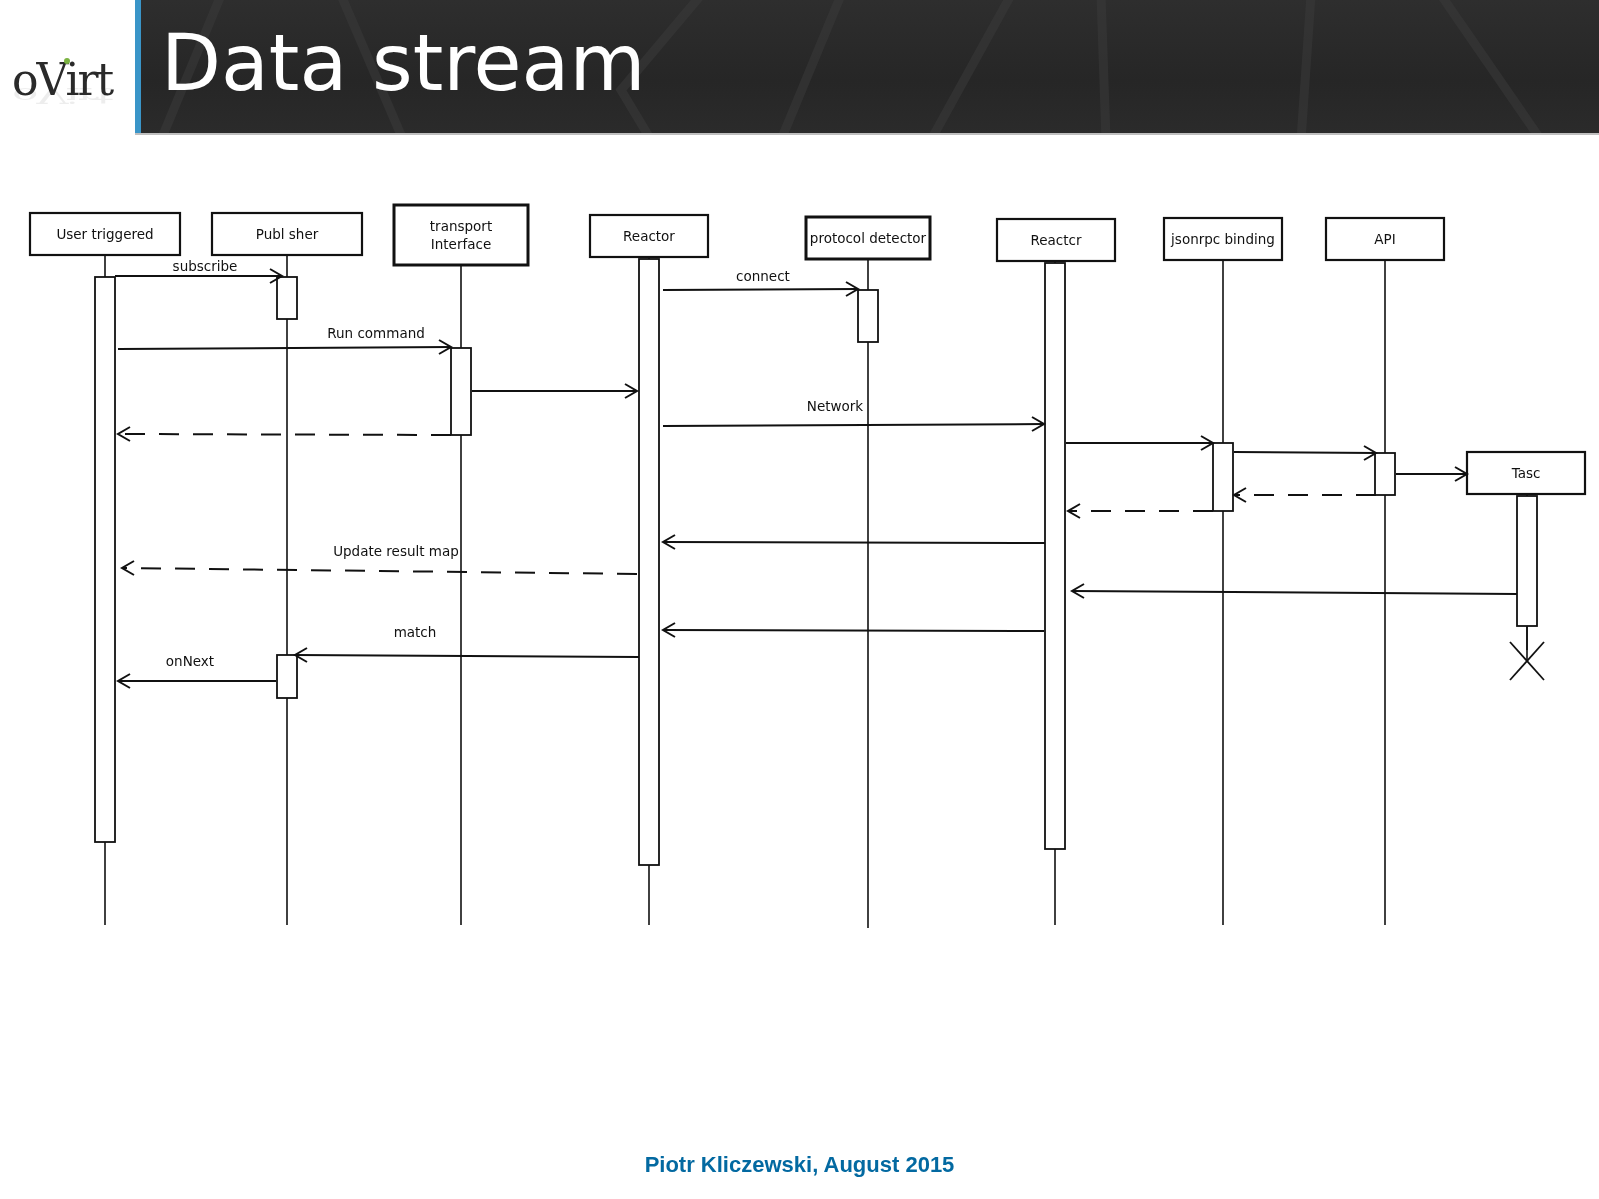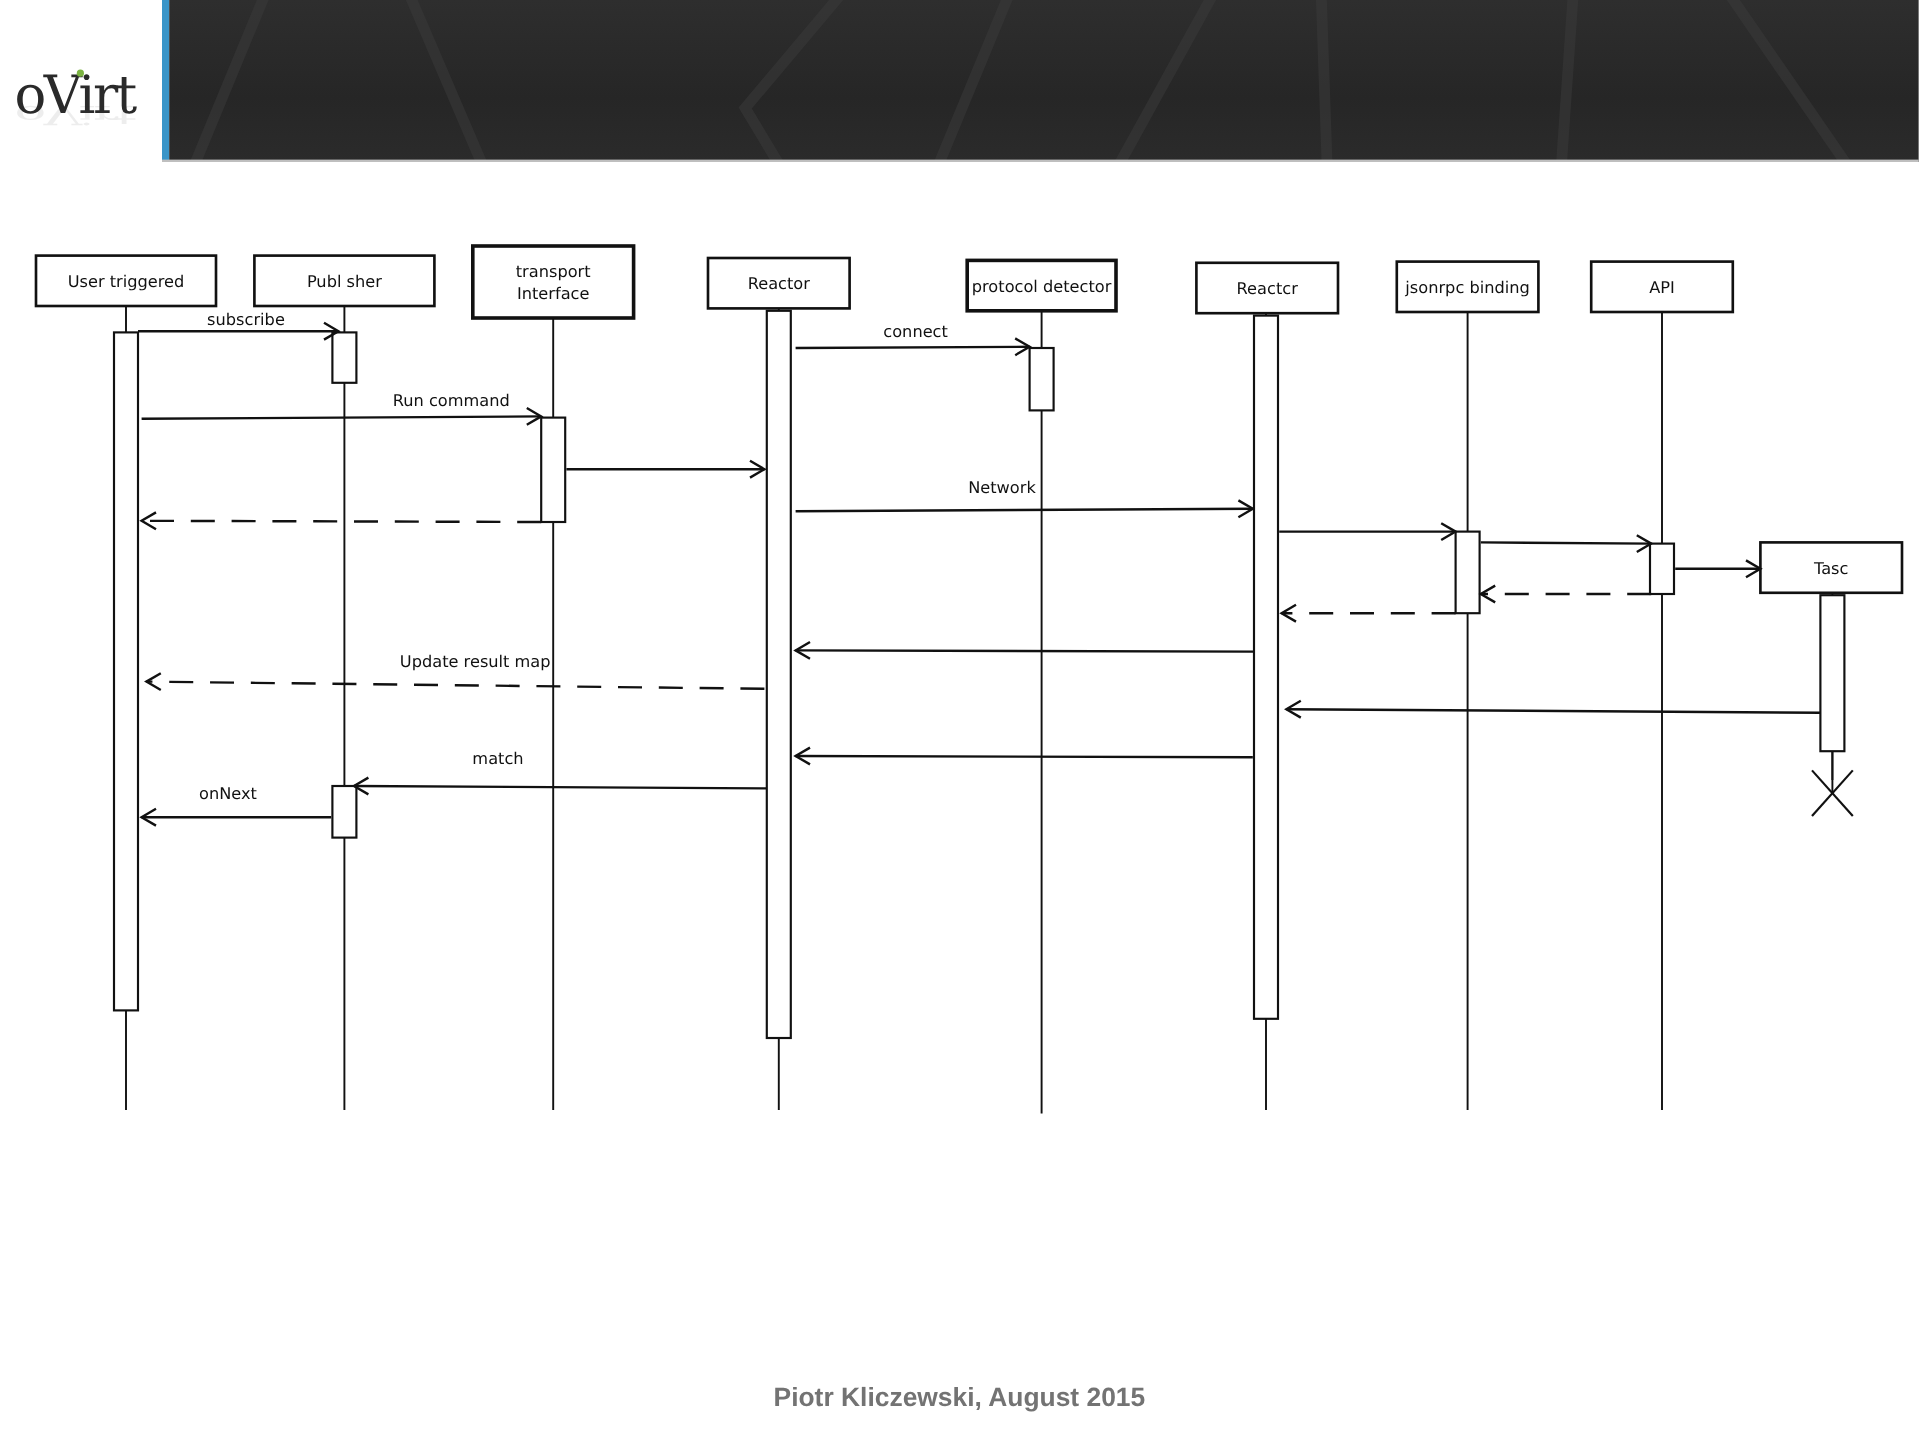--- a/index.html
+++ b/index.html
@@ -13,21 +13,21 @@
   .logo-reflect { position:absolute; left:12px; top:92px; font-family:"DejaVu Serif", serif; font-size:44px;
                   color:#2a2a2a; opacity:0.08; transform:scaleY(-0.5); transform-origin:top; letter-spacing:-2px; }
   .accent-bar { position:absolute; left:135px; top:0; width:6px; height:135px; background:#3a95c8; }
   .title-bar { position:absolute; left:141px; top:0; width:1458px; height:135px;
                background:linear-gradient(180deg,#2e2e2e 0%,#262626 60%,#2b2b2b 100%); overflow:hidden; }
   .title-bar svg { position:absolute; left:0; top:0; }
   .title-text { position:absolute; left:20px; top:18px; font-size:78px; color:#ffffff; font-family:"DejaVu Sans", sans-serif; }
   .header-bottom { position:absolute; left:135px; top:133px; width:1464px; height:2px; background:#bfbfbf; }
   #diagram { position:absolute; left:0; top:0; }
   .footer { position:absolute; left:0; width:1599px; top:1152px; text-align:center; font-family:"Liberation Sans", sans-serif;
-            font-weight:bold; font-size:22px; color:#737373; }
+            font-weight:bold; font-size:22px; color:#0369a1; }
   .lbl { font-family:"DejaVu Sans", sans-serif; font-size:13.5px; fill:#111; }
   .plbl { font-family:"DejaVu Sans", sans-serif; font-size:13.5px; fill:#111; }
 </style>
 </head>
 <body>
 
 <div class="header">
   <div class="logo-area">
     <span class="logo-text">oVirt</span>
     <span class="logo-dot"></span>
@@ -40,20 +40,21 @@
         <path d="M80 -5 L20 140"></path>
         <path d="M200 -5 L260 135"></path>
         <path d="M560 -5 L480 90 L510 140"></path>
         <path d="M700 -5 L640 140"></path>
         <path d="M870 -5 L790 140"></path>
         <path d="M960 -5 L965 140"></path>
         <path d="M1170 -5 L1160 140"></path>
         <path d="M1300 -5 L1400 140"></path>
       </g>
     </svg>
+    <div class="title-text">Data stream</div>
   </div>
   <div class="header-bottom"></div>
 </div>
 
 <svg id="diagram" width="1599" height="1199">
     <line x1="105" y1="255" x2="105" y2="925" stroke="#111" stroke-width="1.6"></line>
     <line x1="287" y1="255" x2="287" y2="925" stroke="#111" stroke-width="1.6"></line>
     <line x1="461" y1="265" x2="461" y2="925" stroke="#111" stroke-width="1.6"></line>
     <line x1="649" y1="257" x2="649" y2="925" stroke="#111" stroke-width="1.6"></line>
     <line x1="868" y1="259" x2="868" y2="928" stroke="#111" stroke-width="1.6"></line>

